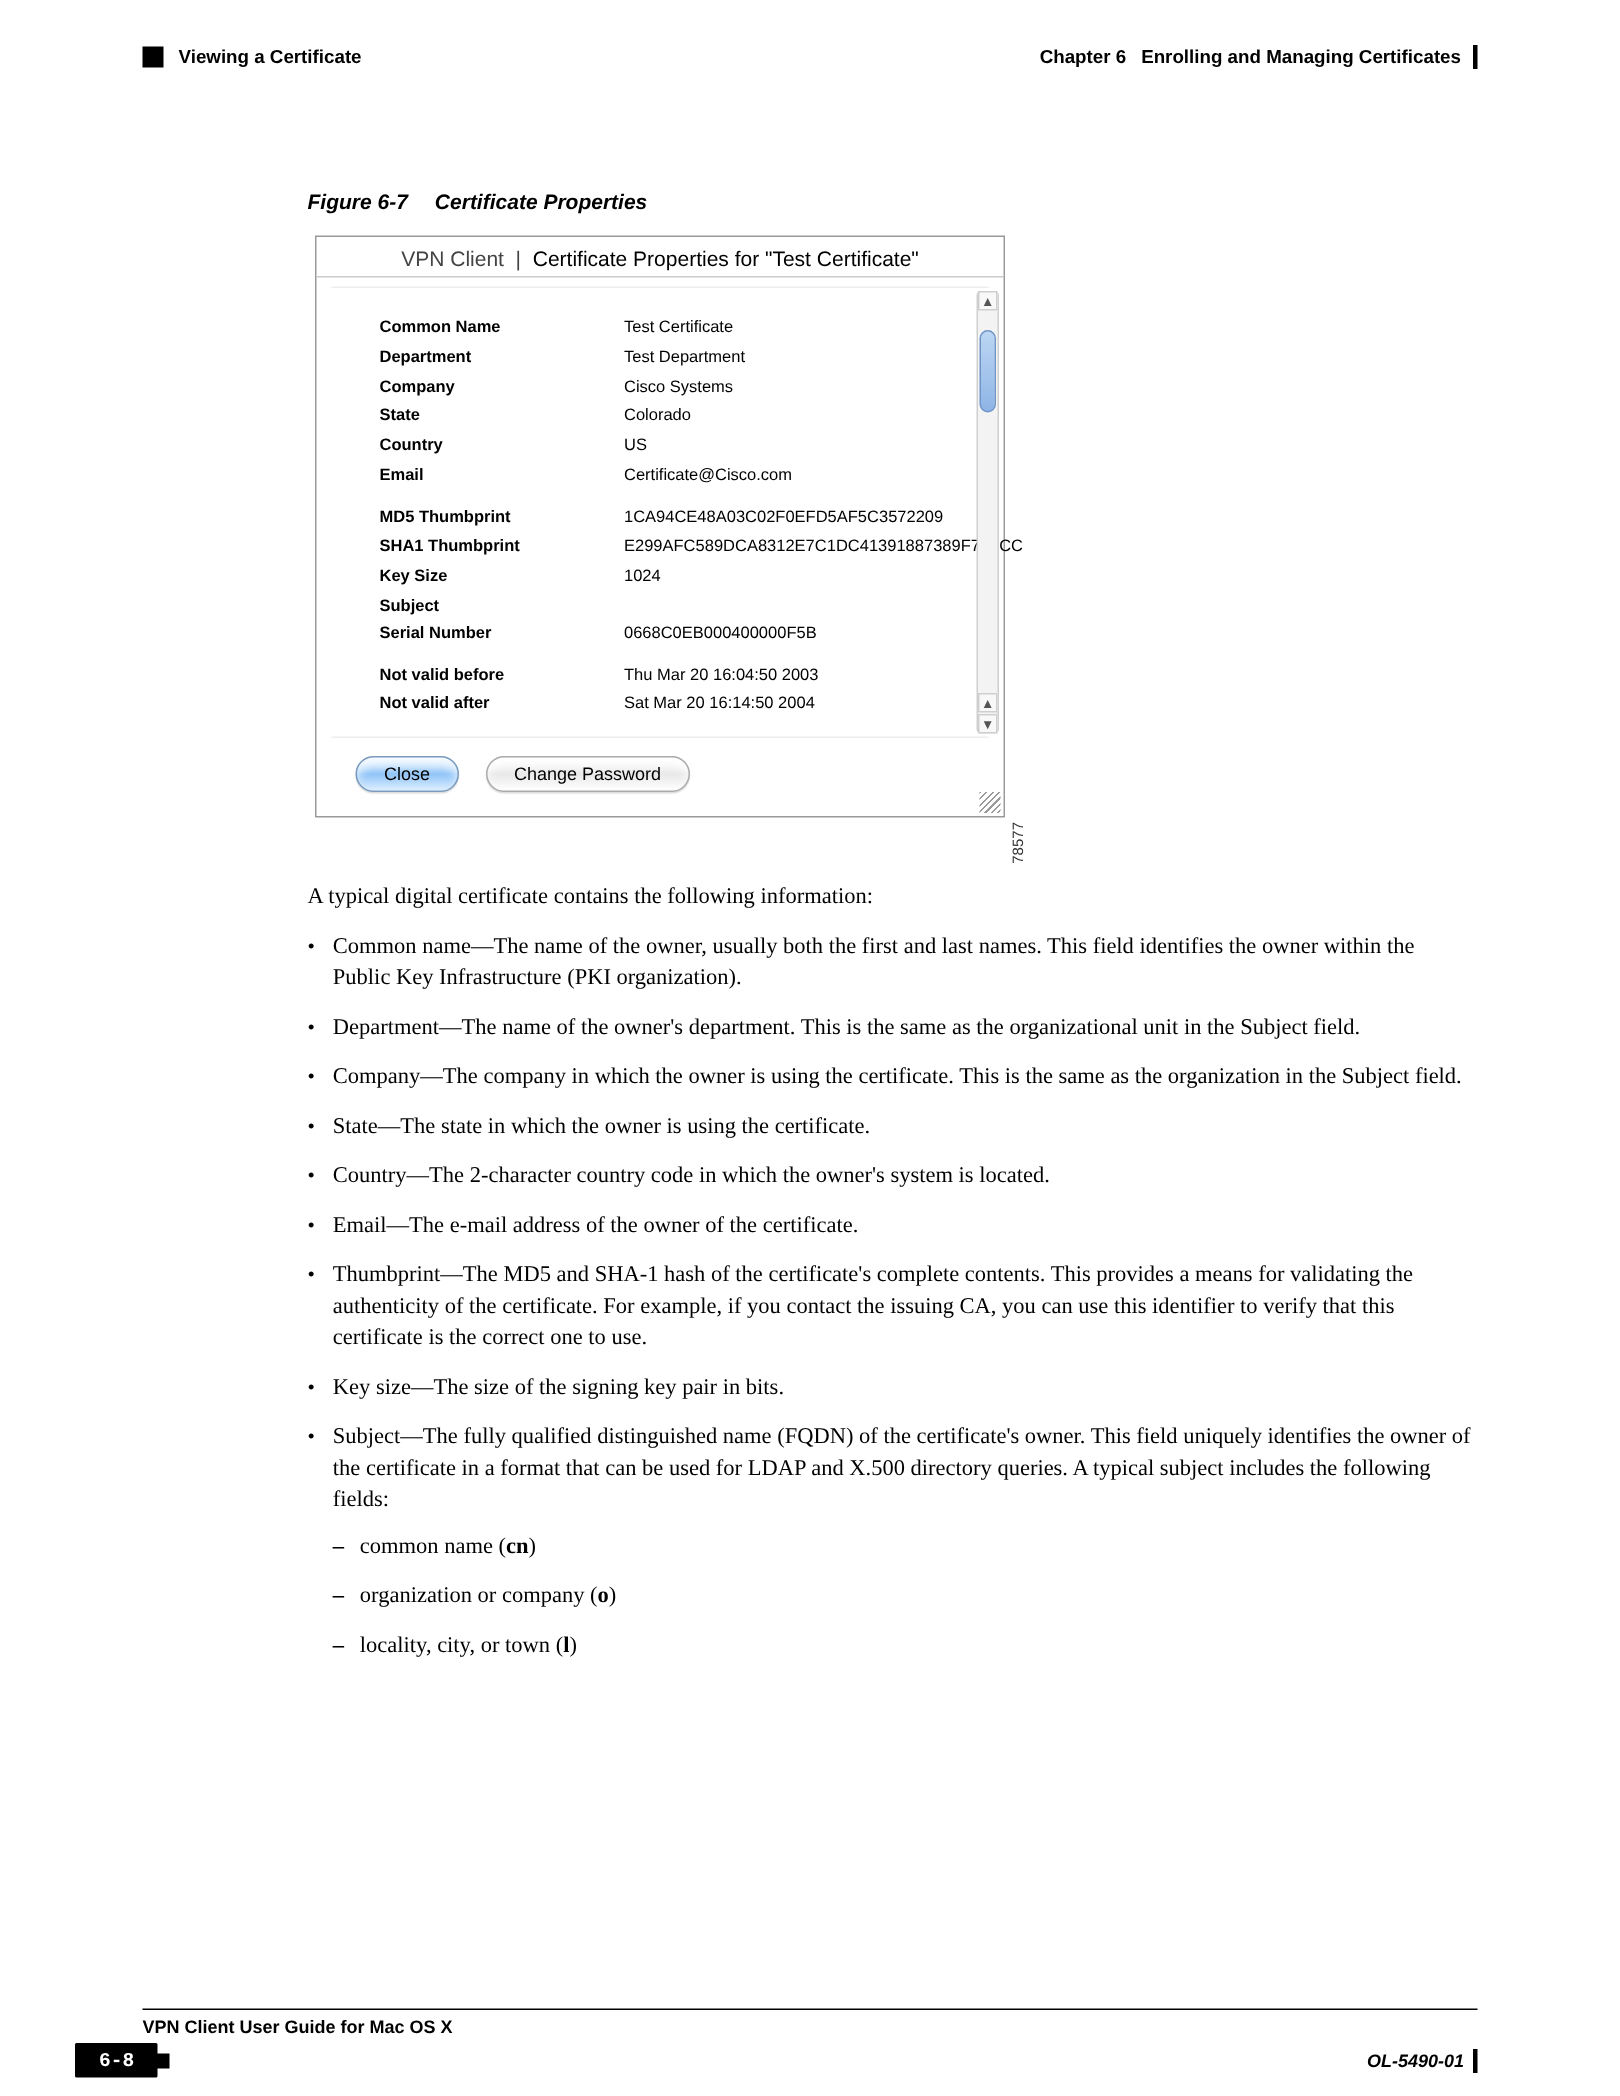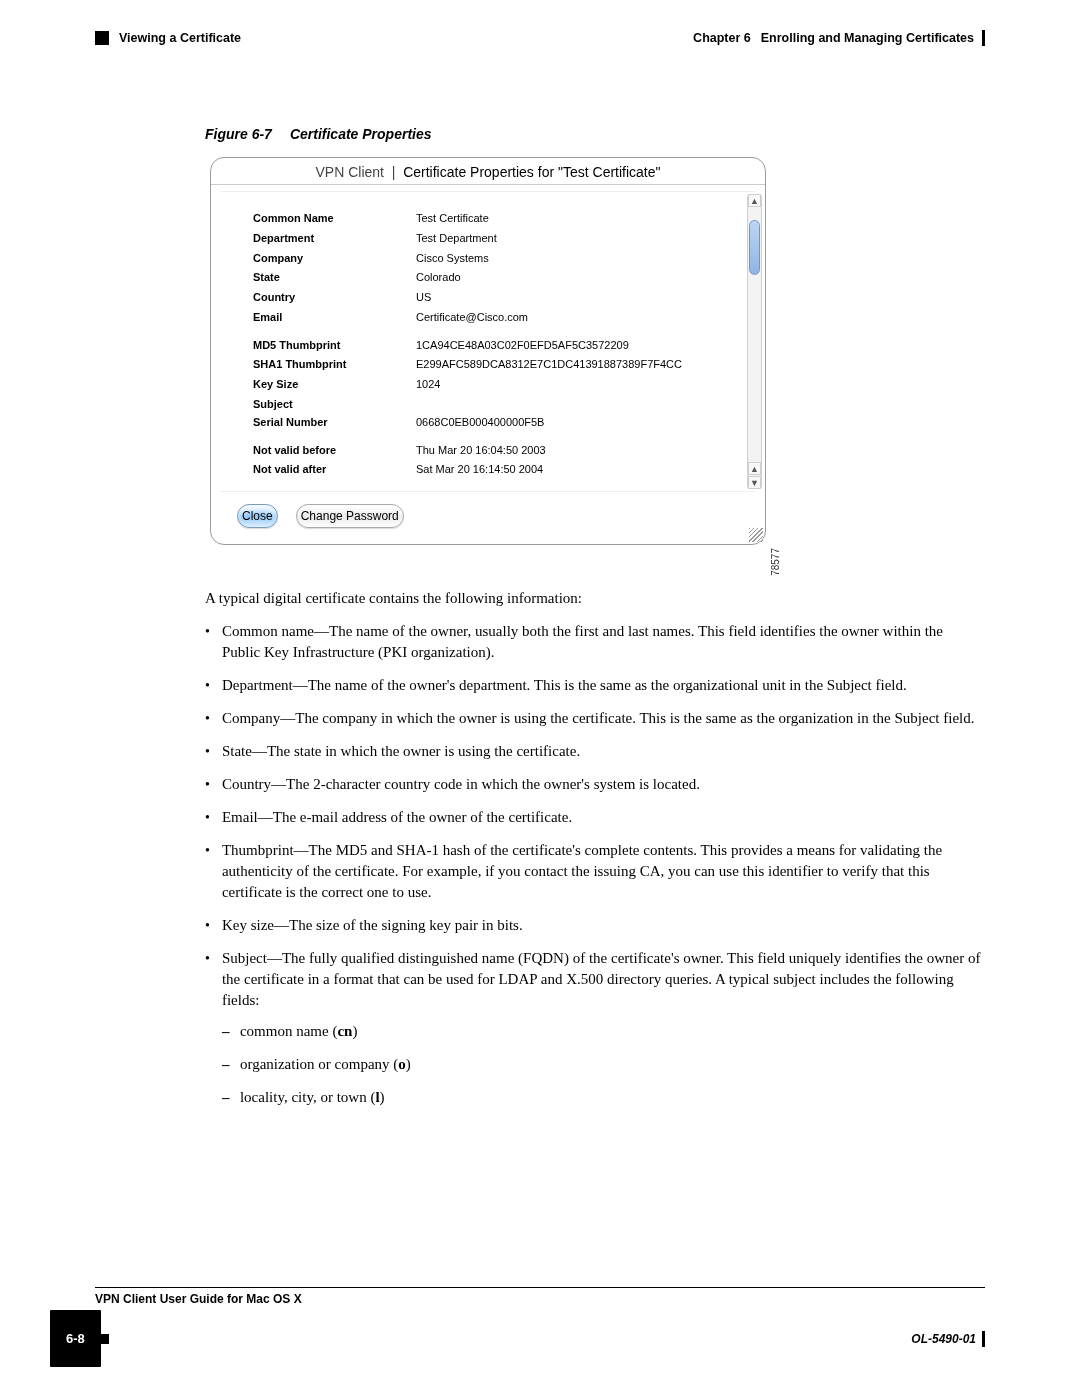--- a/index.html
+++ b/index.html
@@ -42,24 +42,24 @@
       font-weight: bold;
       font-size: 14px;
       margin-top: 80px;
       margin-left: 110px;
       margin-bottom: 15px;
     }
     .fig-num { margin-right: 18px; }
 
     .dialog-wrap { margin-left: 115px; }
     .dialog {
-      width: 556px;
+      width: 460px;
       border: 1px solid #9a9a9a;
       background: #fff;
-      border-radius: 14px;
+      border-radius: 0;
       position: relative;
       padding-bottom: 16px;
     }
     .dialog-title {
       text-align: center;
       font-family: "Lucida Grande", Arial, sans-serif;
       font-size: 14px;
       padding: 6px 0 4px 0;
       border-bottom: 1px solid #ccc;
     }
@@ -103,21 +103,21 @@
     .prop-label { font-weight: bold; width: 130px; flex: none; }
     .prop-val { line-height: 1.25; }
     .gap { height: 8px; }
 
     .dialog-buttons {
       display: flex; gap: 18px; padding-left: 26px;
     }
     .aqua-btn {
       font-family: "Lucida Grande", Arial, sans-serif;
       font-size: 12px;
-      padding: 4px 4px;
+      padding: 4px 18px;
       border-radius: 14px;
       border: 1px solid #7a9bbd;
       box-shadow: inset 0 6px 6px rgba(255,255,255,0.7), 0 1px 1px rgba(0,0,0,0.15);
     }
     .btn-default { background: linear-gradient(#dff0ff,#8fc3f7,#dff0ff); }
     .btn-white   { background: linear-gradient(#ffffff,#e8e8e8,#ffffff); border-color:#aaa; }
 
     .resize-grip {
       position: absolute; right: 2px; bottom: 2px; width: 14px; height: 14px;
       background: repeating-linear-gradient(135deg,#999 0 1px,transparent 1px 3px);
@@ -154,36 +154,36 @@
       margin-top: 10px;
     }
     ul.sublist > li { margin-bottom: 12px; }
     ul.sublist > li::before {
       content: "–"; display: inline-block; width: 18px; font-weight: bold;
     }
     .bold { font-weight: bold; }
 
     .footer {
       position: absolute;
-      left: 50px; right: 95px; bottom: 30px;
+      left: 50px; right: 95px; bottom: 12px;
       font-family: Arial, Helvetica, sans-serif;
     }
     .footer-rule {
       height: 1px; background: #000; margin-bottom: 4px; margin-left: 45px;
     }
     .footer-row {
       display: flex; justify-content: space-between; align-items: center;
     }
     .footer-title { font-weight: bold; font-size: 12px; margin-left: 45px; }
     .footer-left {
       display: flex; align-items: center; gap: -4px;
     }
     .pagenum-box {
       background: #000; color: #fff; font-weight: bold; font-size: 13px;
-      padding: 21px 16px; border-radius: 1px;
+      padding: 4px 16px; border-radius: 1px; font-family: Liberation Mono, monospace;
     }
     .tick-sq {
       width: 10px; height: 10px; background: #000; display: inline-block;
     }
     .footer-right {
       font-weight: bold; font-size: 12px; display: flex; align-items: center; gap: 6px; font-style: italic;
     }
   </style>
 </head>
 <body>

